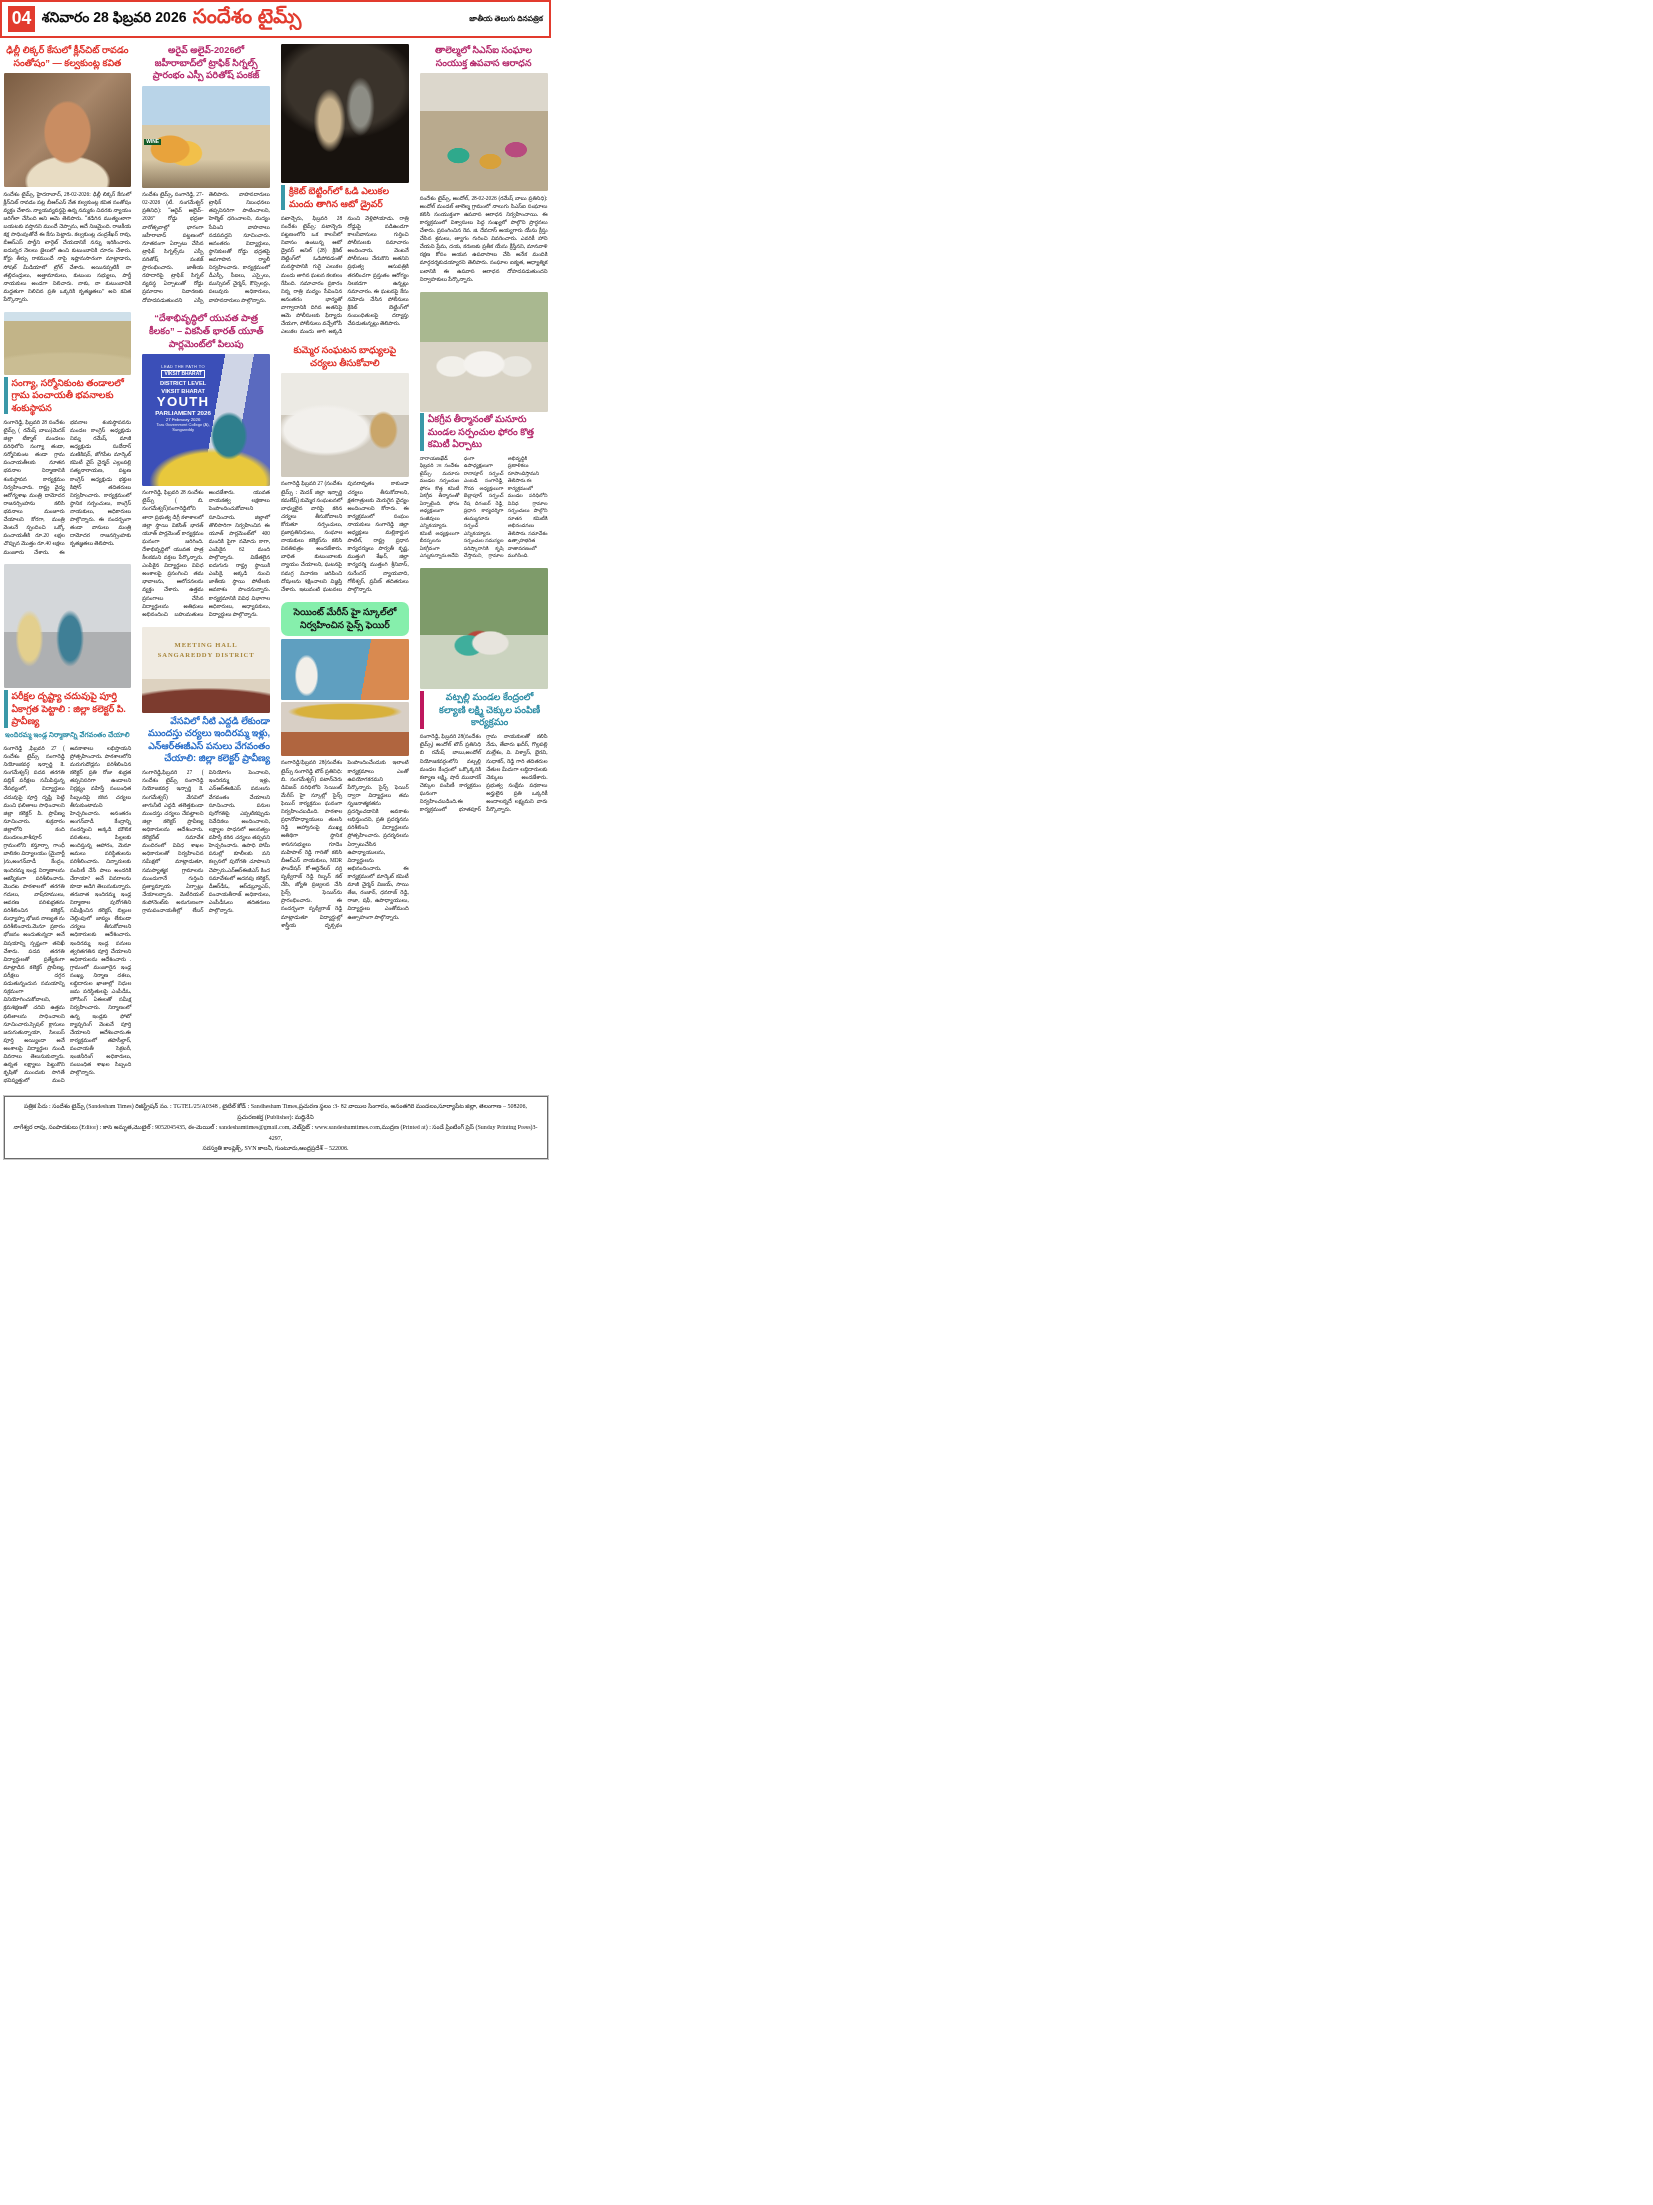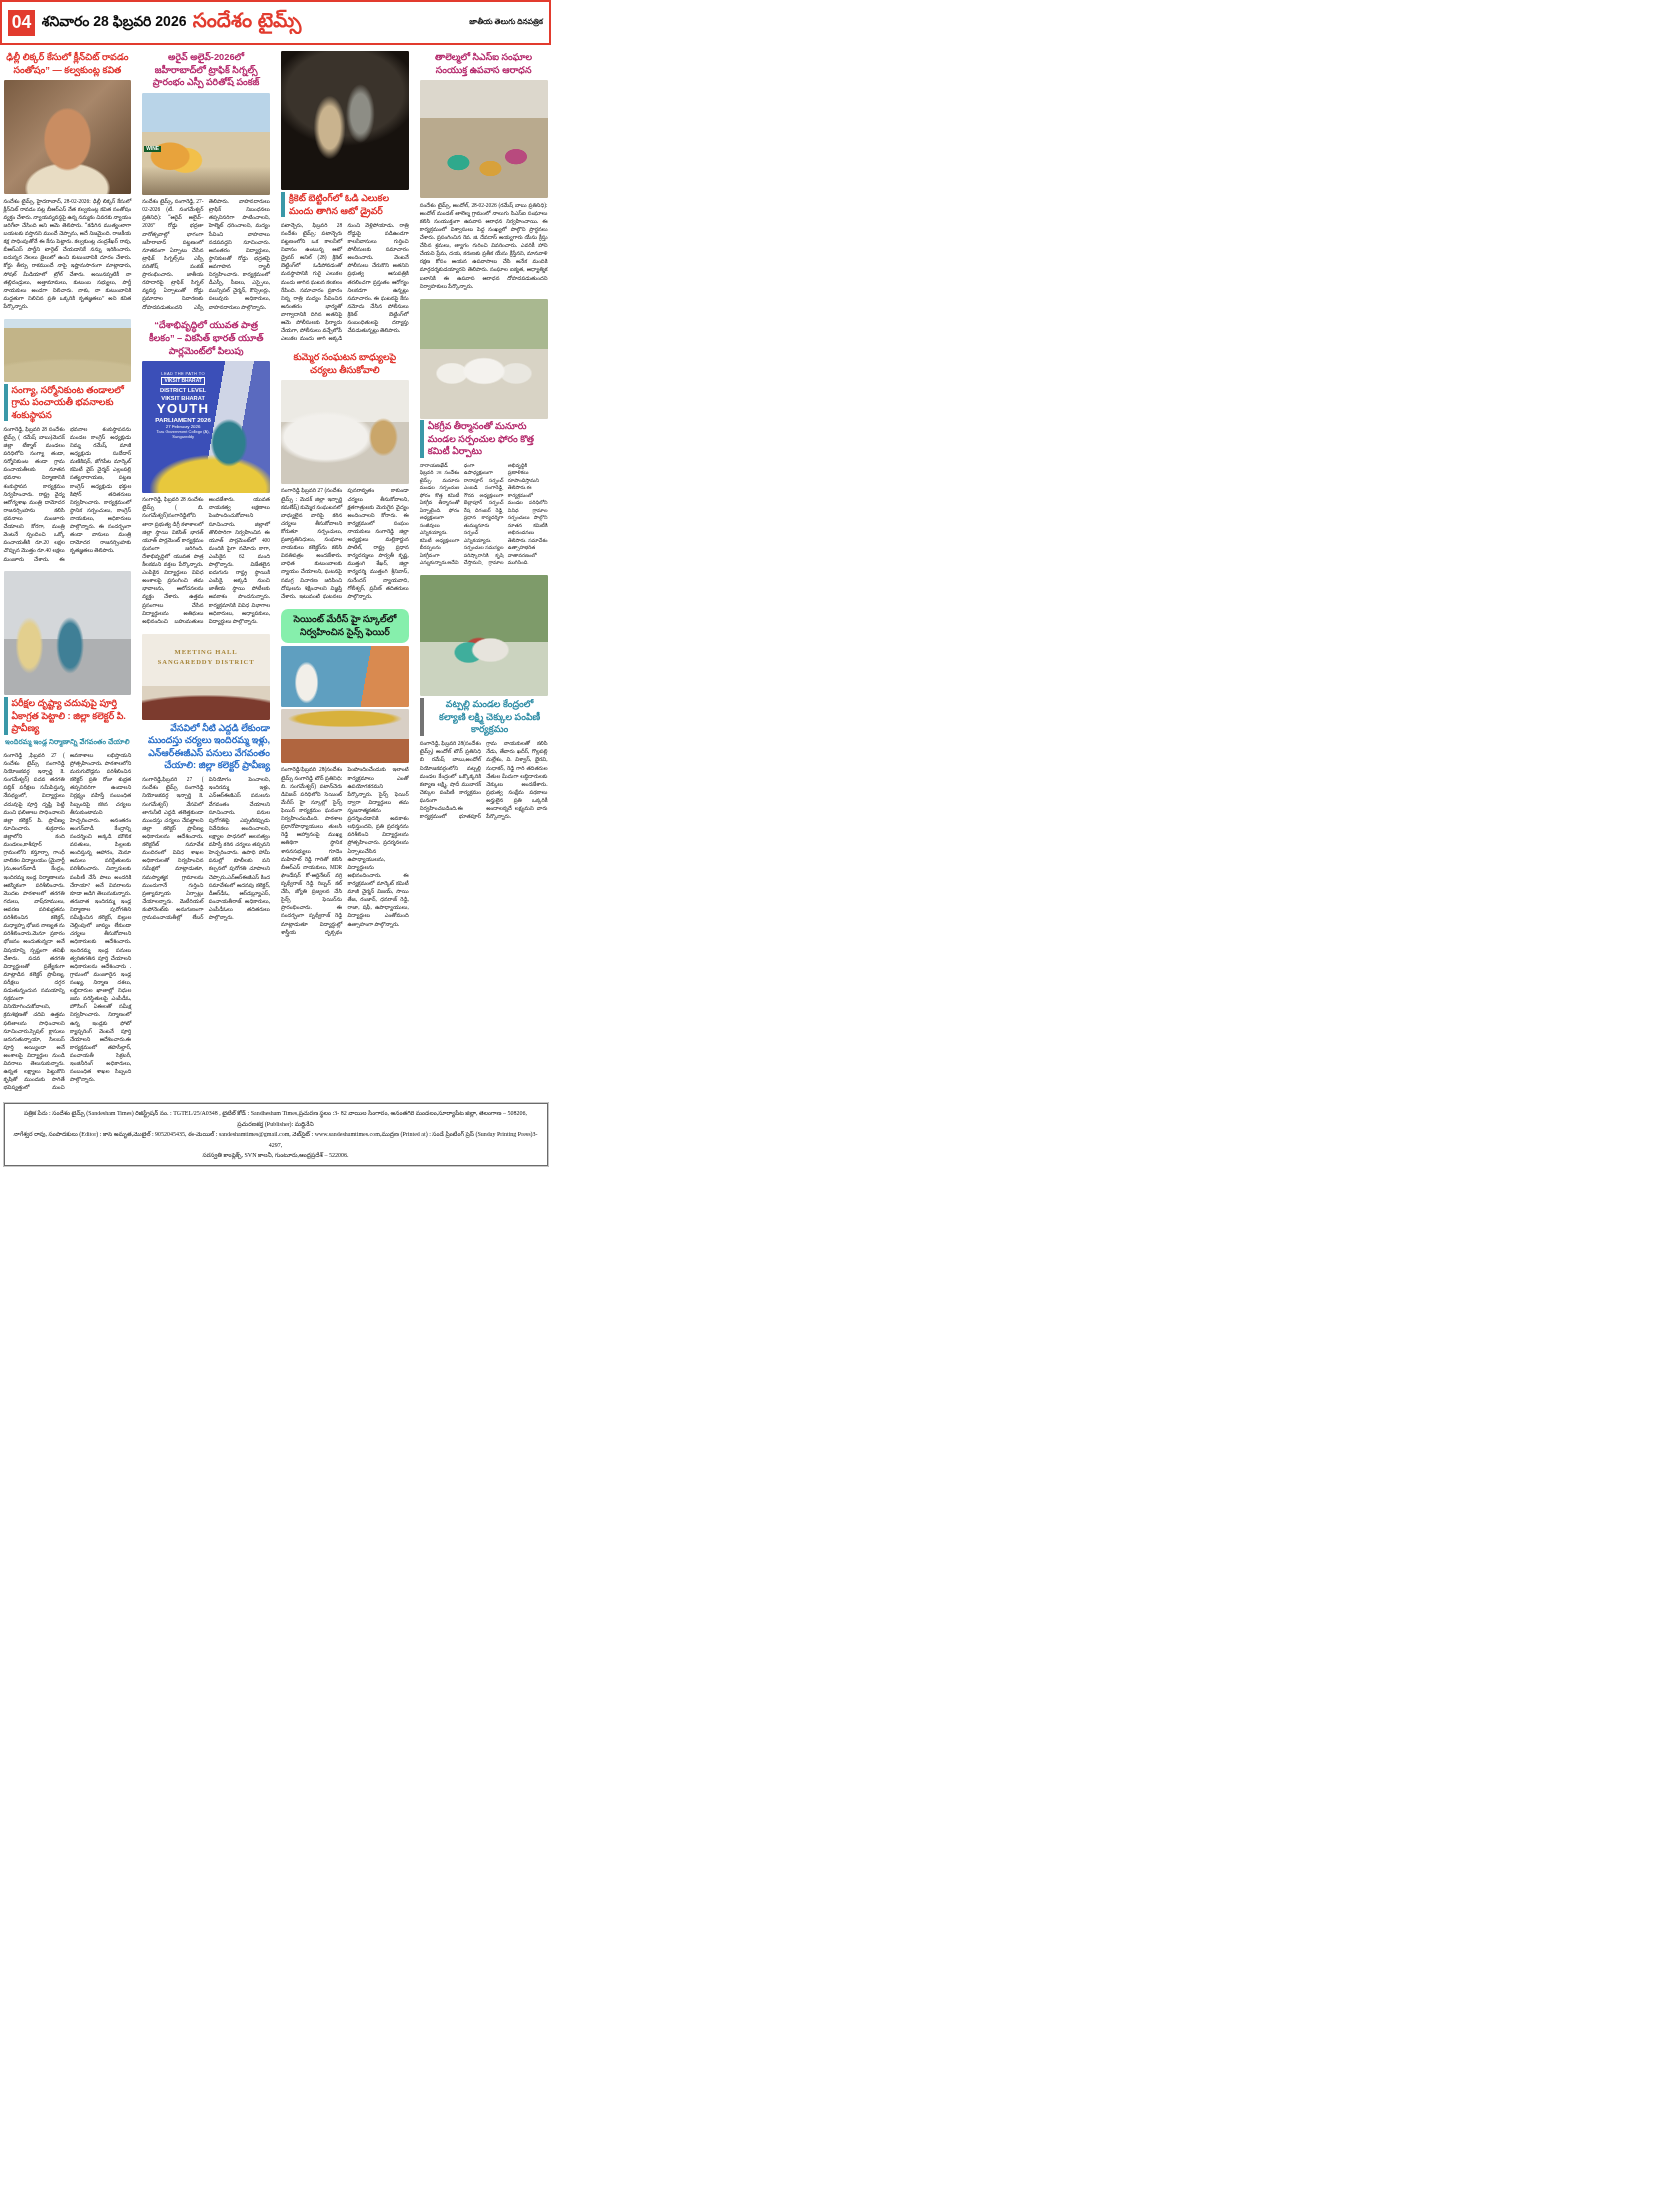--- a/index.html
+++ b/index.html
@@ -2,40 +2,40 @@
 <html style="font-size:7px"><head>
 <meta charset="utf-8">
 <style>
   html,body{margin:0;padding:0;background:#fff;}
   body{width:551px;font-family:"Liberation Serif",serif;color:#111;}
   .page{width:551px;box-sizing:border-box;padding:0 0 4.4px 0;}
 
   
   .topline{height:2.2px;background:#e23b2e;}
   .header{box-sizing:border-box;border-left:2.2px solid #e23b2e;border-right:2.2px solid #e23b2e;
-          border-bottom:2.2px solid #e23b2e;display:flex;align-items:center;padding:3.5px 6.2px;height:43px;}
+          border-bottom:2.2px solid #e23b2e;display:flex;align-items:center;padding:3.5px 6.2px;height:36px;}
   .pagenum{background:#e23b2e;color:#fff;font-family:"Liberation Sans",sans-serif;font-weight:bold;
            font-size:17.6px;line-height:1;padding:4.4px 3.5px;margin-right:7px;}
   .hdate{font-family:"Liberation Sans",sans-serif;font-weight:bold;font-size:14px;color:#0c0c0c;margin-right:6.2px;white-space:nowrap;}
   .masthead{color:#e23b2e;font-weight:bold;font-size:20px;font-family:"Liberation Sans",sans-serif;white-space:nowrap;}
   .tagline{margin-left:auto;font-weight:bold;font-size:7.5px;color:#111;white-space:nowrap;}
 
   
   .cols{display:flex;gap:11px;padding:4.4px 3.5px 1.8px 3.5px;}
   .col{flex:1 1 0;min-width:0;display:flex;flex-direction:column;}
   .art{margin-bottom:7px;}
 
   .hl{font-family:"Liberation Sans",sans-serif;font-weight:bold;text-align:center;
       font-size:9.3px;line-height:1.35;margin:1.8px 0 3.5px 0;}
   .red{color:#e0322a;}
   .magenta{color:#b52a6c;}
   .blue{color:#2a6fc9;text-align:right;}
   .tealtx{color:#2e8da6;}
   .bar{border-left:4px solid #3a98a8;padding-left:4px;text-align:left;}
-  .darkbar{border-left:4px solid #737373;padding-left:8px;}
+  .darkbar{border-left:4px solid #be185d;padding-left:8px;}
   .subhl{font-family:"Liberation Sans",sans-serif;font-weight:bold;color:#2e8da6;
          text-align:center;font-size:7px;margin:0.9px 0 3.5px 0;}
   .ybox{background:#86efac;color:#141414;border-radius:7px;padding:4.4px 5.3px;}
 
   .body{font-size:5.4px;line-height:1.5;text-align:justify;margin:2.6px 0 0 0;word-break:break-word;}
   .c2{column-count:2;column-gap:5.3px;}
   .c3{column-count:3;column-gap:4.4px;font-size:5px;}
 
   
   .ph{position:relative;width:100%;border-radius:1.3px;overflow:hidden;margin:1.8px 0;}

